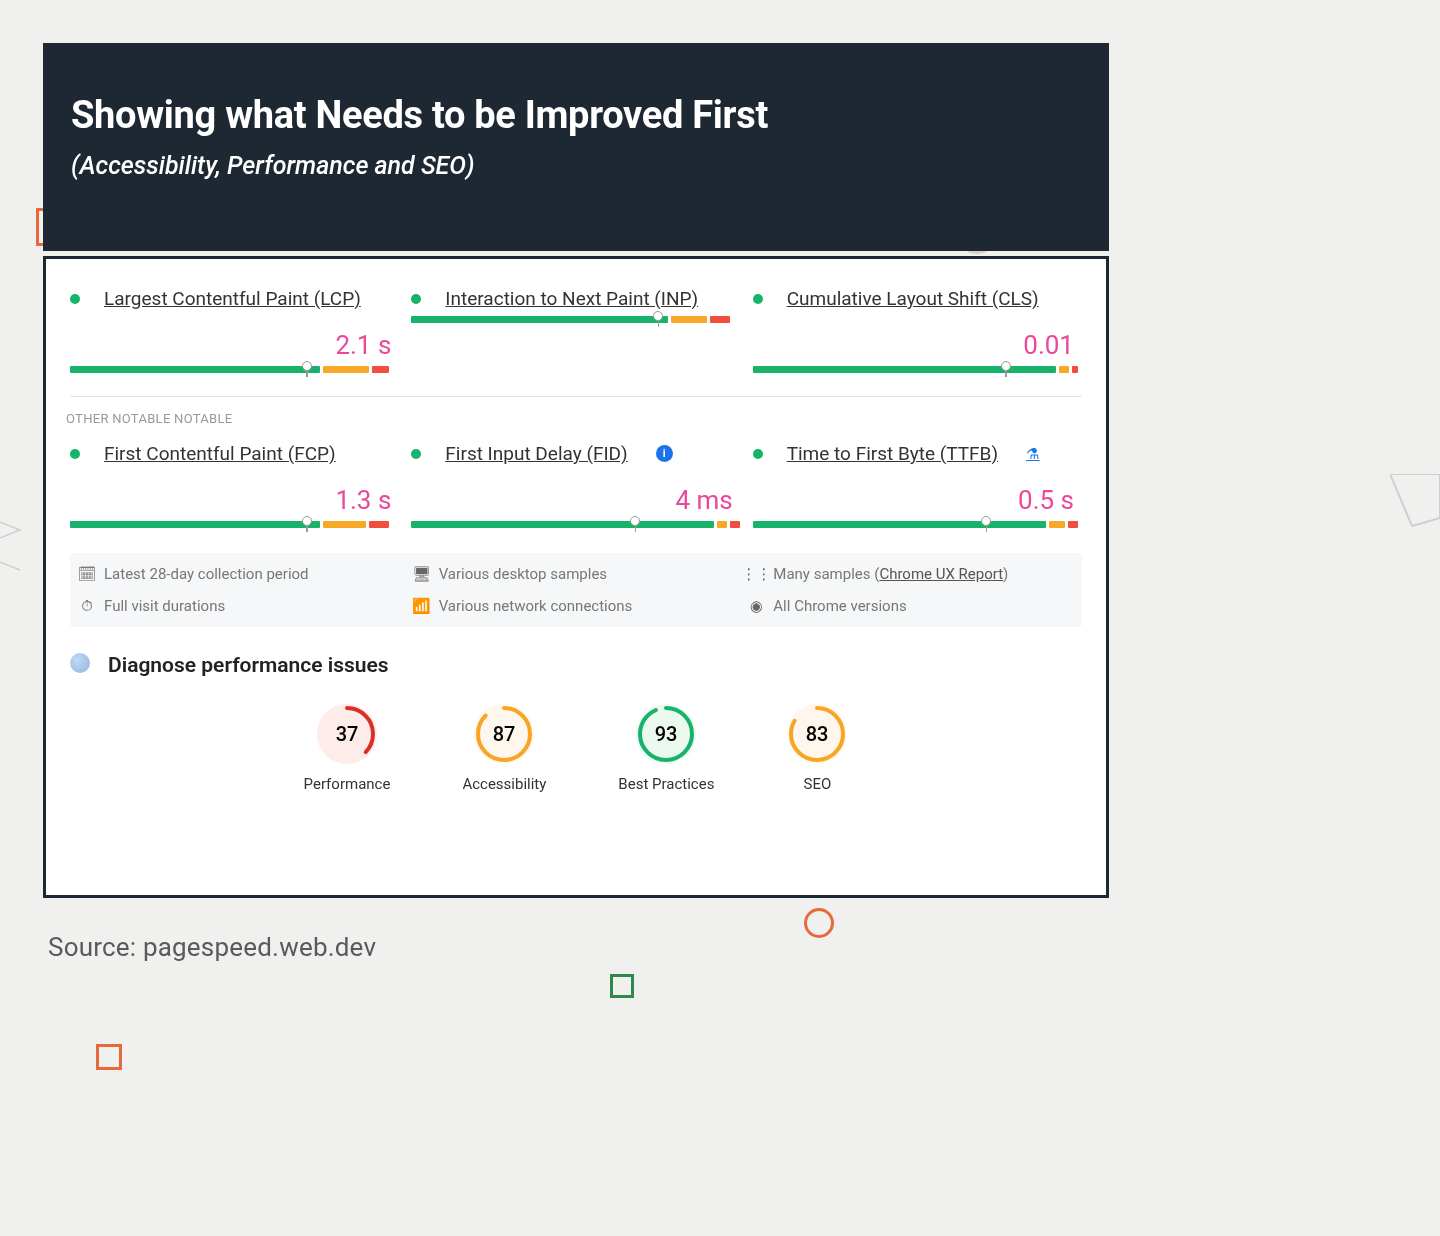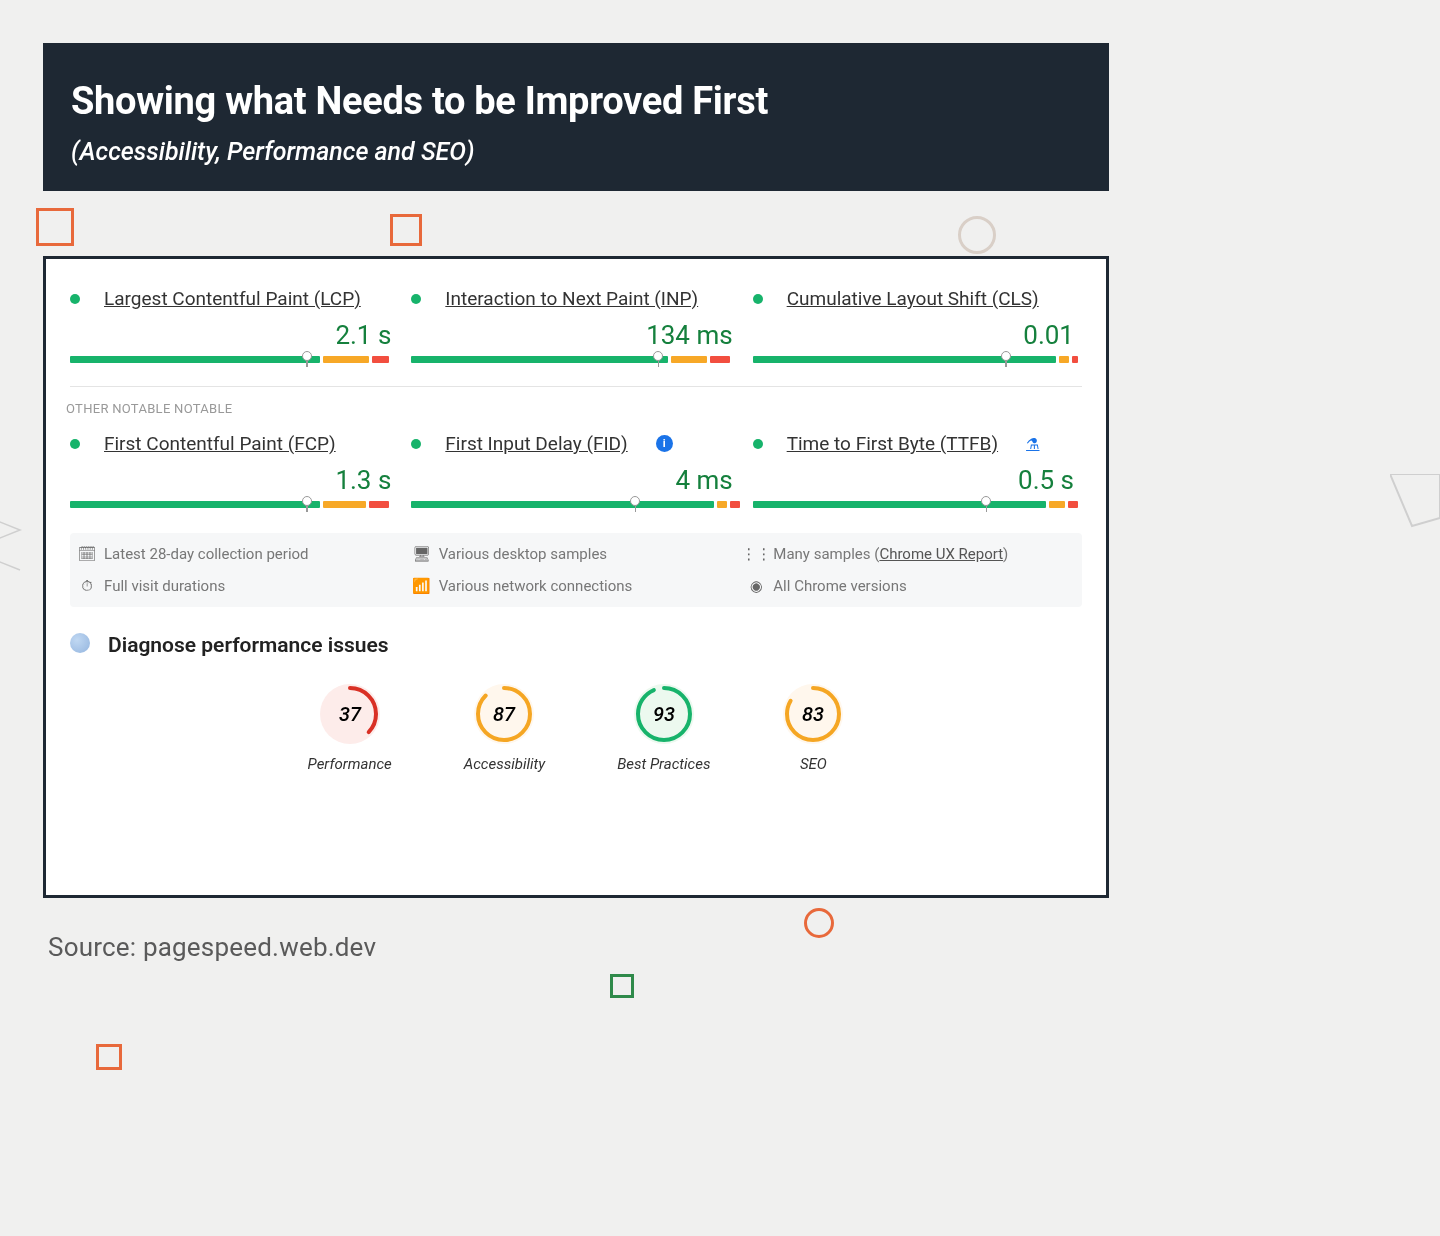--- a/index.html
+++ b/index.html
@@ -9,35 +9,35 @@
 .deco { position: absolute; pointer-events: none; }
 .deco.sq-orange-1 { left: 36px; top: 208px; width: 38px; height: 38px; border: 3px solid #e8693b; }
 .deco.sq-orange-2 { left: 390px; top: 214px; width: 32px; height: 32px; border: 3px solid #e8693b; }
 .deco.sq-orange-3 { left: 96px; top: 1044px; width: 26px; height: 26px; border: 3px solid #e8693b; }
 .deco.sq-green-1 { left: 610px; top: 974px; width: 24px; height: 24px; border: 3px solid #2f8a4a; }
 .deco.circ-1 { left: 958px; top: 216px; width: 38px; height: 38px; border: 3px solid #d9cfc7; border-radius: 50%; }
 .deco.circ-2 { left: 804px; top: 908px; width: 30px; height: 30px; border: 3px solid #e8693b; border-radius: 50%; }
 .deco.drawing-left { left: -30px; top: 500px; width: 80px; height: 80px; }
 .deco.drawing-right { right: -10px; top: 474px; width: 60px; height: 56px; }
 
-.header-box { position: absolute; left: 43px; top: 43px; width: 1066px; height: 148px; background: #1e2833; color: #fff; padding: 36px 28px 0 28px; }
+.header-box { position: absolute; left: 43px; top: 43px; width: 1066px; height: 208px; background: #1e2833; color: #fff; padding: 50px 28px 0 28px; }
 .header-title { font-size: 38px; font-weight: 700; letter-spacing: -0.3px; }
 .header-sub { font-size: 25px; font-weight: 500; margin-top: 14px; font-style: italic; }
 
 .report { position: absolute; left: 43px; top: 256px; width: 1066px; height: 642px; border: 3px solid #1e2833; background: #fff; overflow: hidden; }
 .report-inner { margin: 16px 14px; height: calc(100% - 32px); display: flex; flex-direction: column; }
 
 .metrics-row { display: flex; gap: 12px; padding: 12px 10px 16px 10px; }
 .metric-card { flex: 1; }
 .metric-head { display: flex; align-items: center; gap: 24px; font-size: 19px; color: #333; }
 .status-dot { width: 10px; height: 10px; border-radius: 50%; background: #17b36b; display: inline-block; flex-shrink: 0; }
 .metric-link { text-decoration: underline; color: #333; cursor: pointer; }
 .info-badge { width: 17px; height: 17px; border-radius: 50%; background: #1a73e8; color: #fff; display: inline-flex; align-items: center; justify-content: center; font-size: 11px; font-weight: 700; margin-left: 4px; }
 .flask-badge { color: #1a73e8; margin-left: 4px; font-size: 15px; text-decoration: underline; }
-.metric-value { text-align: right; font-size: 26px; color: #15803d; margin-top: 10px; padding-right: 8px; }
+.metric-value { text-align: right; font-size: 26px; color: #ec4899; margin-top: 20px; padding-right: 8px; }
 .bar-wrap { position: relative; height: 10px; margin-top: 4px; }
 .bar { position: absolute; left: 0; right: 0; top: 2px; height: 7px; display: flex; gap: 3px; }
 .seg { height: 7px; border-radius: 1px; }
 .seg.green { background: #17b36b; }
 .seg.orange { background: #f7a827; }
 .seg.red { background: #f24e3f; }
 .marker { position: absolute; top: -3px; width: 10px; height: 15px; }
 .marker::before { content: ""; display: block; width: 8px; height: 8px; border: 1.5px solid #999; background: #fff; border-radius: 50%; margin: 0 auto; }
 .marker::after { content: ""; display: block; width: 1.5px; height: 7px; background: #999; margin: -1px auto 0; }
 
@@ -48,21 +48,21 @@
 .footer-notes { background: #f6f7f8; margin: 8px 10px 0 10px; border-radius: 4px; padding: 12px 8px; display: grid; grid-template-columns: repeat(3, 1fr); column-gap: 8px; row-gap: 14px; font-size: 15px; color: #777; }
 .note-item { display: flex; align-items: center; gap: 8px; }
 .note-icon { width: 18px; display: inline-flex; justify-content: center; color: #666; font-size: 15px; }
 .note-link { text-decoration: underline; color: #555; }
 
 .diagnose { display: flex; align-items: flex-start; gap: 18px; padding: 26px 10px 6px 10px; }
 .diagnose-icon { width: 20px; height: 20px; border-radius: 50%; background: radial-gradient(circle at 35% 35%, #8db8e8, #3b78c4); opacity: 0.55; }
 .diagnose-title { font-size: 21px; font-weight: 600; color: #222; }
 
 .scores-row { display: flex; justify-content: center; gap: 72px; padding: 20px 0 4px 0; }
-.score-item { display: flex; flex-direction: column; align-items: center; gap: 10px; font-style: italic; }
+.score-item { display: flex; flex-direction: column; align-items: center; gap: 10px; }
 .gauge-svg { width: 62px; height: 62px; display: block; }
 .gauge-bg-red { fill: #fdecea; }
 .gauge-bg-orange { fill: #fff7ed; }
 .gauge-bg-green { fill: #ecf9ef; }
 .score-num { font-size: 20px; font-weight: 500; }
 .score-num.red { color: #d93025; }
 .score-num.orange { color: #d58012; }
 .score-num.green { color: #0c8a43; }
 .score-label { font-size: 15px; color: #333; }
 
@@ -108,21 +108,20 @@
       </div>
       <div class="marker" style="left:calc(72% - 5px)"></div>
     </div>
   </div>
   <div class="metric-card">
     <div class="metric-head">
       <span class="status-dot"></span>
       <span class="metric-link">Interaction to Next Paint (INP)</span>
 
     </div>
-    <div class="metric-value">134 ms</div>
     <div class="bar-wrap">
       <div class="bar">
         <div class="seg green" style="width:78%"></div>
         <div class="seg orange" style="width:11%"></div>
         <div class="seg red" style="width:6%"></div>
       </div>
       <div class="marker" style="left:calc(75% - 5px)"></div>
     </div>
   </div>
   <div class="metric-card">

